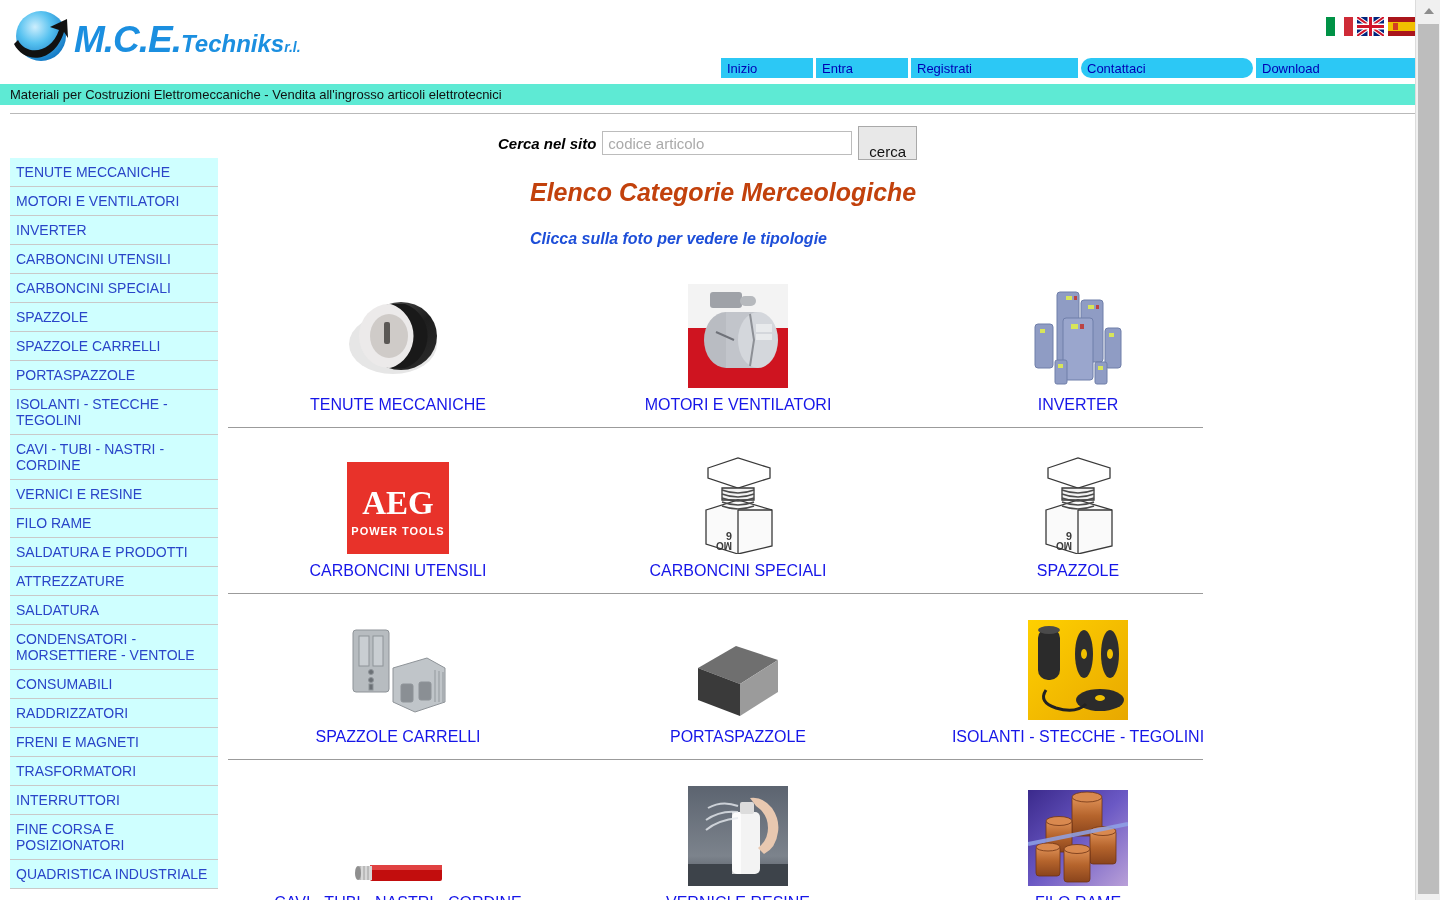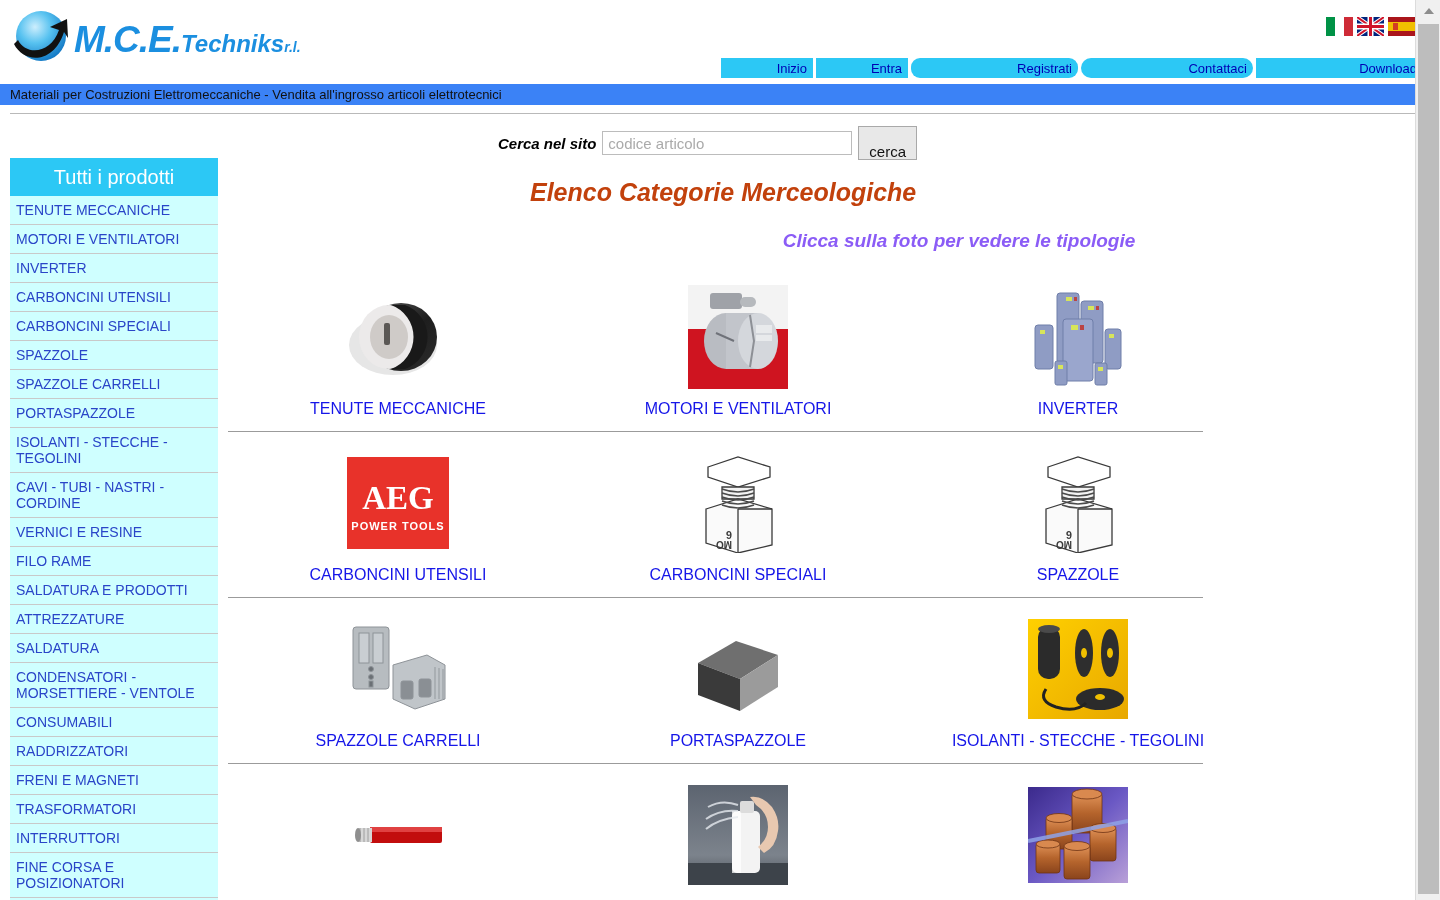--- a/index.html
+++ b/index.html
@@ -20,33 +20,33 @@
   .logo-main { font-size: 37px; letter-spacing: -1px; }
   .logo-sub  { font-size: 24px; }
   .logo-suf  { font-size: 14px; }
 
   .flags { position: absolute; right: 25px; top: 17px; display: flex; gap: 4px; }
   .flag { width: 27px; height: 19px; display:block; }
 
   .navbar { position: absolute; left: 721px; top: 58px; display: flex; gap: 3px; }
   .nav-btn {
     background: #2CC8F5; color: #0000B4; font-size: 13px;
-    height: 20px; line-height: 20px; text-align: right;
+    height: 20px; line-height: 20px; text-align: left;
     cursor: pointer; border: none;
     font-family: "Liberation Sans", sans-serif;
   }
   .nav-btn:nth-child(1){ width: 92px; }
   .nav-btn:nth-child(2){ width: 92px; }
-  .nav-btn:nth-child(3){ width: 167px; border-radius: 9px; }
+  .nav-btn:nth-child(3){ width: 167px; }
   .nav-btn:nth-child(4){ width: 172px; border-radius: 10px; }
   .nav-btn:nth-child(5){ width: 167px; }
 
   .tagline {
     position: absolute; left: 0; top: 84px; width: 1415px; height: 21px;
-    background: #3b82f6; color: #111; font-size: 13px;
+    background: #5eead4; color: #111; font-size: 13px;
     padding: 3px 0 16px 10px;
   }
   .rule-top { position: absolute; left: 10px; top: 113px; width: 1405px; height: 1px; background: #b9b9b9; }
 
   
   .searchbar {
     position: absolute; left: 0; top: 126px; width: 1415px;
     display: flex; justify-content: center; align-items: center; gap: 0px;
   }
   .search-label { font-weight: bold; font-style: italic; font-size: 15px; color:#000; margin-right: 6px; }
@@ -74,27 +74,27 @@
     line-height: 16px; cursor: pointer;
   }
 
   
   .main { position: absolute; left: 228px; top: 158px; width: 1160px; }
   .h-title {
     font-size: 25px; font-weight: bold; font-style: italic; color: #c2410c;
     text-align: left; margin-left: 302px; margin-top: 20px;
   }
   .h-sub {
-    font-size: 19px; font-weight: bold; font-style: italic; color: #8b5cf6;
-    text-align: center; margin-left: 302px; margin-top: 23px;
+    font-size: 16px; font-weight: bold; font-style: italic; color: #1d4ed8;
+    text-align: left; margin-left: 302px; margin-top: 23px;
   }
 
   .grid-row { display: flex; }
   .cell { width: 340px; display: flex; flex-direction: column; align-items: center; }
-  .thumb { height: 110px; display: flex; align-items: center; justify-content: center; }
+  .thumb { height: 110px; display: flex; align-items: flex-end; justify-content: center; }
   .cell-label { color: #1616E8; font-size: 16px; margin-top: 8px; cursor: pointer; white-space: nowrap; }
   .row-div { height: 1px; background: #9b9b9b; width: 975px; margin: 13px 0 0 0; }
 
   
   .scrollbar { position: absolute; right: 0; top: 0; width: 25px; height: 900px; background: #f0f0f0; border-left: 1px solid #dcdcdc; }
   .sb-arrow-up { position:absolute; top:0; left:0; width:25px; height:20px; background:#f0f0f0; }
   .sb-arrow-up:after{
     content:""; position:absolute; left:8px; top:8px;
     border-left:5px solid transparent; border-right:5px solid transparent; border-bottom:6px solid #8d8d8d;
   }
@@ -159,21 +159,20 @@
   <div class="tagline">Materiali per Costruzioni Elettromeccaniche - Vendita all'ingrosso articoli elettrotecnici</div>
   <div class="rule-top"></div>
 
   <div class="searchbar">
     <span class="search-label">Cerca nel sito</span>
     <input class="search-input" type="text" placeholder="codice articolo" style="">
     <button class="search-btn">cerca</button>
   </div>
 
   <div class="sidebar">
-    <div class="sidebar-head">Tutti i prodotti</div>
     <div id="sb-list">
         <div class="sb-item">TENUTE MECCANICHE</div>
         <div class="sb-item">MOTORI E VENTILATORI</div>
         <div class="sb-item">INVERTER</div>
         <div class="sb-item">CARBONCINI UTENSILI</div>
         <div class="sb-item">CARBONCINI SPECIALI</div>
         <div class="sb-item">SPAZZOLE</div>
         <div class="sb-item">SPAZZOLE CARRELLI</div>
         <div class="sb-item">PORTASPAZZOLE</div>
         <div class="sb-item">ISOLANTI - STECCHE - TEGOLINI</div>

